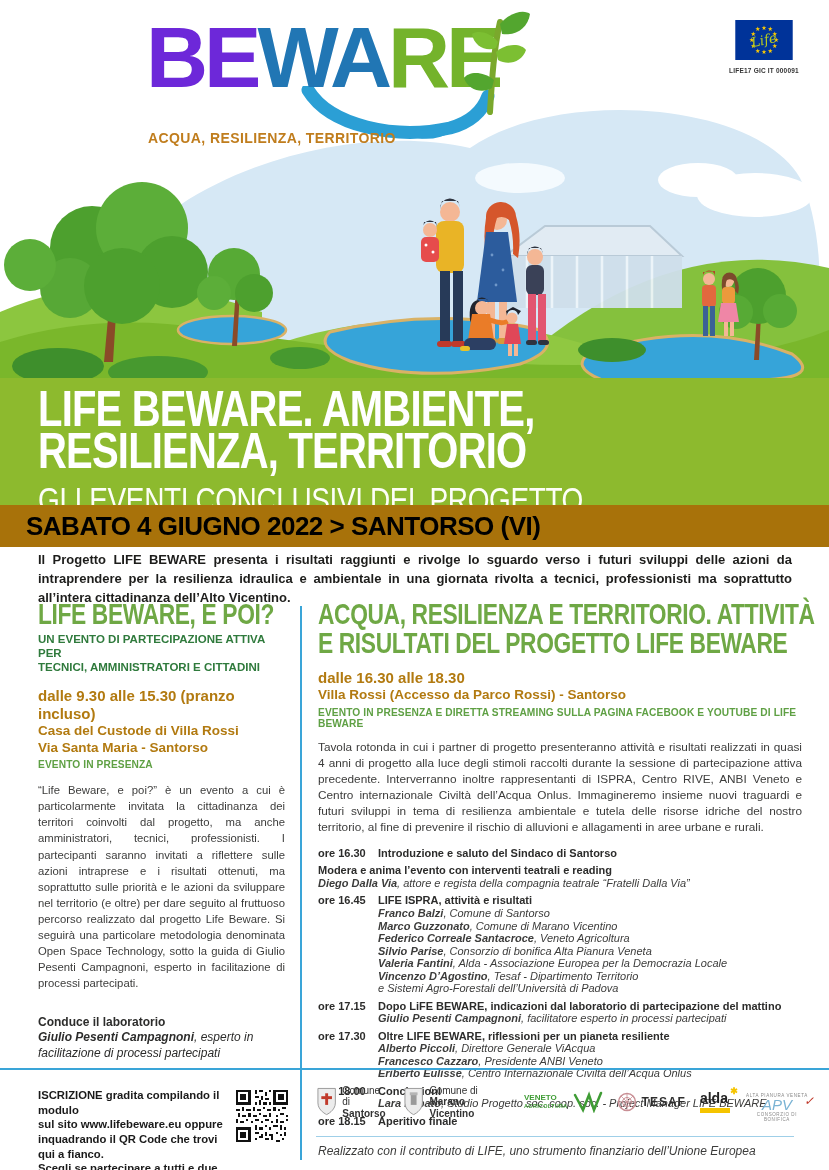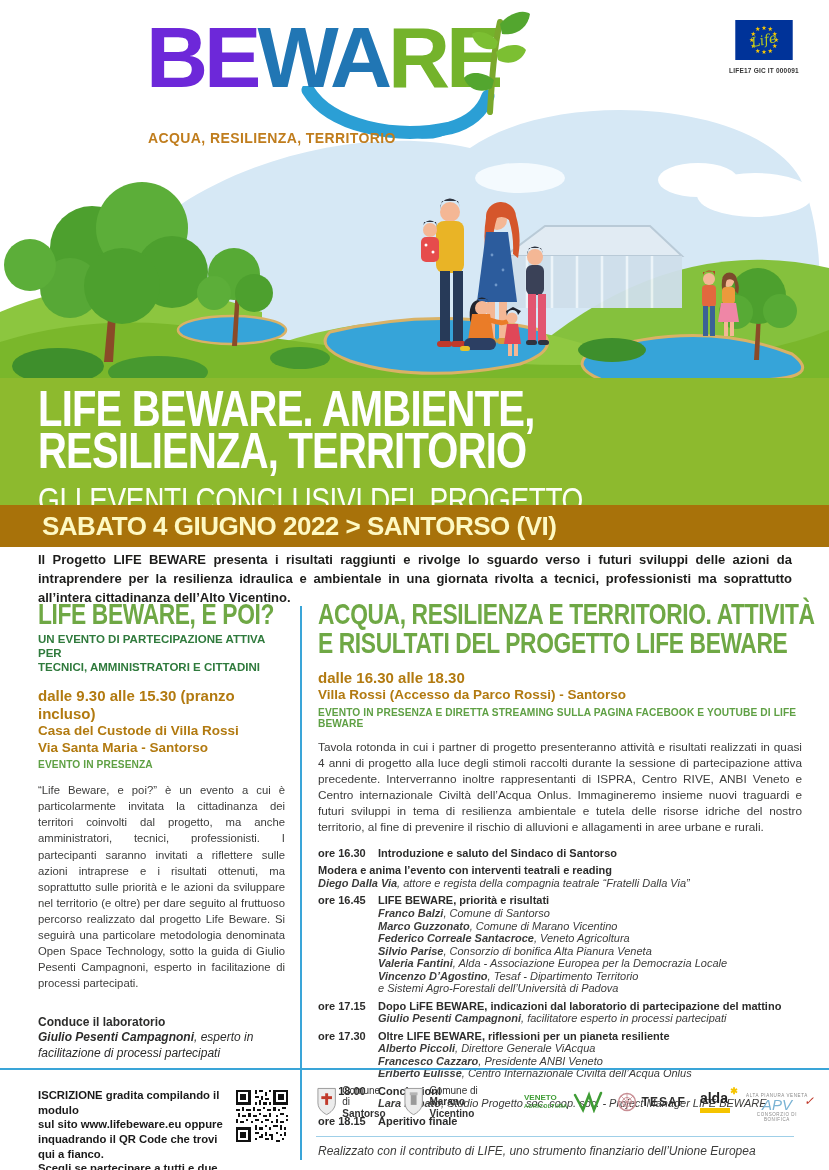--- a/index.html
+++ b/index.html
@@ -19,21 +19,21 @@
   .eu-code{font-size:6.5px;font-weight:bold;color:#333;margin-top:3px;letter-spacing:.2px;}
 
   
   .hero{position:absolute;left:0;top:378px;width:829px;height:127px;background:#8dba2e;z-index:4;}
   .hero-inner{padding:10px 0 0 38px;}
   .hero h1{margin:0;font-size:50px;font-weight:bold;color:#fff;line-height:.84;
     letter-spacing:-1px;transform:scaleX(.8);transform-origin:0 0;white-space:nowrap;}
   .hero-sub{margin-top:10px;font-size:35px;font-weight:400;color:#fdfef7;line-height:1;
     letter-spacing:-.5px;transform:scaleX(.8);transform-origin:0 0;white-space:nowrap;}
   .dateband{position:absolute;left:0;top:505px;width:829px;height:42px;background:#a8720a;z-index:4;
-    color:#fef9c3;font-weight:bold;font-size:26px;line-height:42px;padding-left:42px;box-sizing:border-box;
+    color:#000000;font-weight:bold;font-size:26px;line-height:42px;padding-left:26px;box-sizing:border-box;
     letter-spacing:-.5px;white-space:nowrap;}
   .intro{position:absolute;left:38px;top:551px;width:754px;z-index:4;margin:0;
     font-size:13px;font-weight:bold;color:#1d1d1b;line-height:1.45;text-align:justify;}
 
   
   .vline{position:absolute;left:300px;top:606px;width:2px;height:554px;background:#3aa5d8;z-index:5;}
   .hline{position:absolute;left:0;top:1068px;width:829px;height:2px;background:#3aa5d8;z-index:5;}
   .col-left{position:absolute;left:38px;top:600px;width:247px;z-index:4;}
   .col-right{position:absolute;left:318px;top:600px;width:484px;z-index:4;}
   .col-title{margin:0;font-size:30px;font-weight:bold;color:#6fa845;line-height:.95;
@@ -292,21 +292,21 @@
         </div>
         <div class="sch-row full">
           <div class="sch-content">
             <div class="sch-title">Modera e anima l’evento con interventi teatrali e reading</div>
             <div class="sch-speaker"><span class="sp-name">Diego Dalla Via</span><span class="sp-role">, attore e regista della compagnia teatrale “Fratelli Dalla Via”</span></div>
           </div>
         </div>
         <div class="sch-row">
           <div class="sch-time">ore 16.45</div>
           <div class="sch-content">
-            <div class="sch-title">LIFE BEWARE, priorità e risultati</div>
+            <div class="sch-title">LIFE ISPRA, attività e risultati</div>
             <div class="sch-speaker"><span class="sp-name">Franco Balzi</span><span class="sp-role">, Comune di Santorso</span></div>
             <div class="sch-speaker"><span class="sp-name">Marco Guzzonato</span><span class="sp-role">, Comune di Marano Vicentino</span></div>
             <div class="sch-speaker"><span class="sp-name">Federico Correale Santacroce</span><span class="sp-role">, Veneto Agricoltura</span></div>
             <div class="sch-speaker"><span class="sp-name">Silvio Parise</span><span class="sp-role">, Consorzio di bonifica Alta Pianura Veneta</span></div>
             <div class="sch-speaker"><span class="sp-name">Valeria Fantini</span><span class="sp-role">, Alda - Associazione Europea per la Democrazia Locale</span></div>
             <div class="sch-speaker"><span class="sp-name">Vincenzo D’Agostino</span><span class="sp-role">, Tesaf - Dipartimento Territorio</span></div>
             <div class="sch-speaker"><span class="sp-role">e Sistemi Agro-Forestali dell’Università di Padova</span></div>
           </div>
         </div>
         <div class="sch-row">

